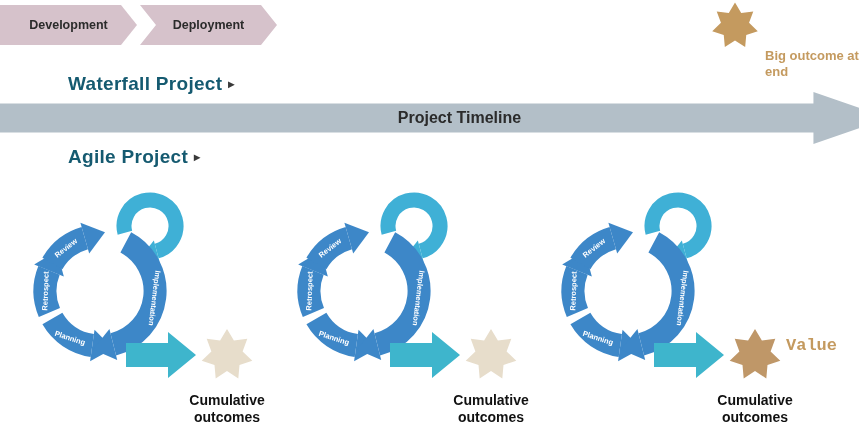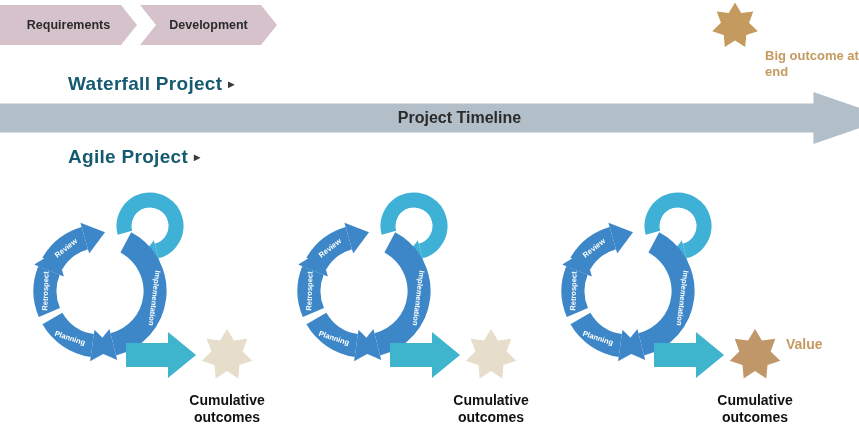--- a/index.html
+++ b/index.html
@@ -61,33 +61,33 @@
     fill:#ffffff; font-size:7.5px; font-weight:bold;
     text-anchor:middle; dominant-baseline:central;
     font-family:"Liberation Sans", sans-serif;
   }
   .caption {
     position:absolute; top:206px; left:182px; width:90px;
     text-align:center; font-size:14px; font-weight:bold; color:#111111; line-height:1.2;
   }
   .value-label {
     position:absolute; top:150px; left:258px;
-    color:#c49a5f; font-weight:bold; font-size:14px;
+    color:#c49a5f; font-weight:bold; font-size:17px;font-family:Liberation Mono, monospace;
   }
 </style>
 </head>
 <body>
 
 <div class="top-row">
   <div class="chevrons">
     <div class="chevron">
-        <span>Requirements</span>
+        <span>Development</span>
       </div>
     <div class="chevron">
-        <span>Development</span>
+        <span>Deployment</span>
       </div>
   </div>
   <svg class="big-star-svg" width="54" height="48" viewBox="0 0 54 48">
     <polygon class="big-star" transform="translate(27,24) scale(0.9)" points="0,-26 6.9,-14.4 20.3,-16.2 15.6,-3.6 25.3,5.8 12.5,10 11.3,23.4 0,16 -11.3,23.4 -12.5,10 -25.3,5.8 -15.6,-3.6 -20.3,-16.2 -6.9,-14.4"></polygon>
   </svg>
   <div class="big-outcome-text">Big outcome at end</div>
 </div>
 
 <div class="section-heading heading-waterfall">
   <span>Waterfall Project</span><span class="marker">▸</span>

